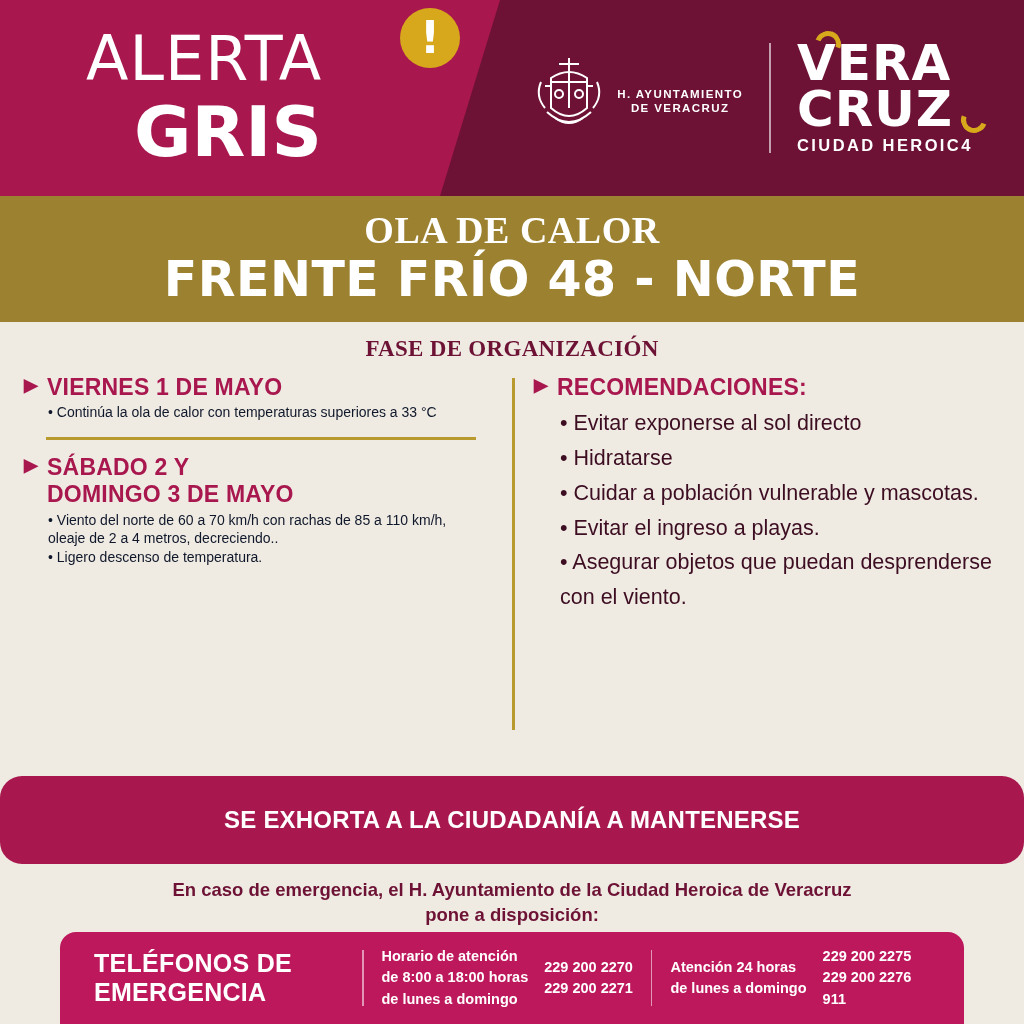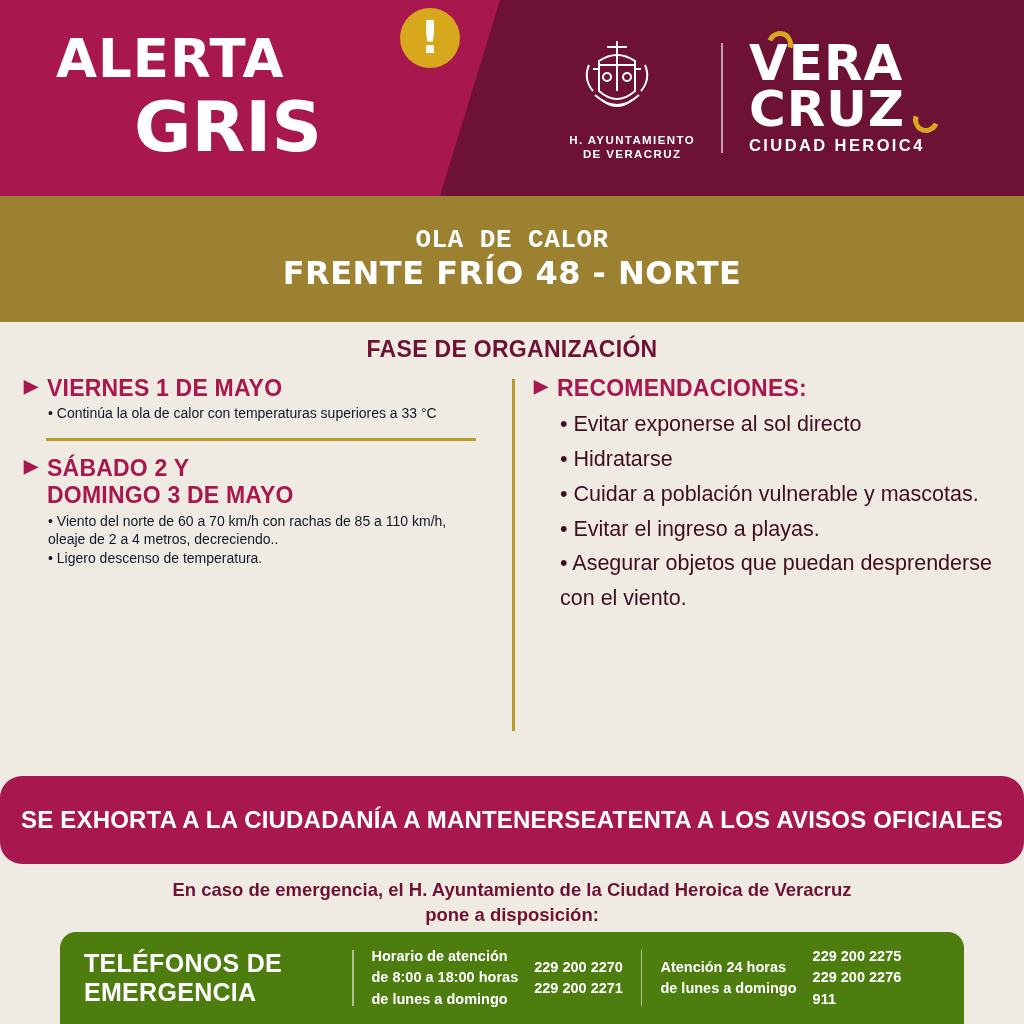--- a/index.html
+++ b/index.html
@@ -29,25 +29,26 @@
     position: relative;
     width: 500px;
     background: #a8174e;
     clip-path: polygon(0 0, 100% 0, 88% 100%, 0 100%);
     display: flex; flex-direction: column;
     justify-content: center;
     padding-left: 56px;
   }
   .alerta-line {
     color: #ffffff;
-    font-size: 53px;
-    font-weight: bold;
+    font-size: 62px;
+    font-weight: normal;
     letter-spacing: 1px;
     line-height: 0.96;
     font-family: "DejaVu Sans", sans-serif;
+    margin-left: 30px;
   }
   .gris-line {
     color: #ffffff;
     font-size: 70px;
     font-weight: bold;
     line-height: 1.0;
     padding-left: 78px;
     font-family: "DejaVu Sans", sans-serif;
     margin-top: 8px;
   }
@@ -65,21 +66,21 @@
     z-index: 5;
   }
   .header-right {
     flex: 1;
     display: flex; align-items: center;
     justify-content: center;
     gap: 26px;
     padding-right: 30px;
   }
   .crest {
-    display: flex; flex-direction: column; align-items: flex-start;
+    display: flex; flex-direction: row; align-items: center;
     color: #ffffff;
   }
   .crest-mark { width: 96px; height: 92px; }
   .crest-text {
     margin-top: 6px;
     font-size: 11.5px;
     font-weight: bold;
     letter-spacing: 1.4px;
     text-align: center;
     line-height: 1.25;
@@ -122,44 +123,45 @@
 
   
   .gold-band {
     background: #9b8130;
     flex: 0 0 126px;
     display: flex; flex-direction: column;
     align-items: center; justify-content: center;
     color: #ffffff;
   }
   .gold-band .l1 {
-    font-size: 26px; font-weight: bold; letter-spacing: 0.5px;
+    font-size: 38px; font-weight: bold; letter-spacing: 0.5px;
     line-height: 1.1;
-    font-family: Liberation Mono, monospace;
+    font-family: Liberation Serif, serif;
   }
   .gold-band .l2 {
-    font-size: 32px; font-weight: bold; letter-spacing: 0.5px;
+    font-size: 49px; font-weight: bold; letter-spacing: 0.5px;
     line-height: 1.15;
     font-family: "DejaVu Sans", sans-serif;
   }
 
   
   .body-area {
     background: #efebe3;
     flex: 1 1 auto;
     padding: 14px 0 0 0;
     position: relative;
   }
   .fase-title {
     text-align: center;
     color: #6d1235;
     font-weight: bold;
     font-size: 23px;
     letter-spacing: 0.3px;
     margin-bottom: 12px;
+    font-family: Liberation Serif, serif;
   }
   .columns {
     display: flex;
     padding: 0 24px;
     position: relative;
   }
   .col-left { width: 480px; padding-right: 18px; }
   .col-right { flex: 1; padding-left: 30px; }
   .col-sep {
     position: absolute;
@@ -228,25 +230,25 @@
     color: #6d1235;
     font-weight: bold;
     font-size: 18.5px;
     text-align: center;
     line-height: 1.35;
   }
   .phones-bar {
     position: absolute;
     left: 60px; right: 60px; bottom: 0;
     height: 92px;
-    background: #4d7c0f;
+    background: #be185d;
     border-radius: 16px 16px 0 0;
     display: flex; align-items: center;
     color: #ffffff;
-    padding: 0 24px;
+    padding: 0 34px;
   }
   .phones-title {
     font-size: 25px; font-weight: bold;
     line-height: 1.15; width: 250px;
     letter-spacing: 0.3px;
   }
   .pv-sep {
     width: 1.5px; height: 56px;
     background: rgba(255,255,255,0.55);
     margin: 0 18px;
@@ -354,21 +356,20 @@
           <p>• Cuidar a población vulnerable y mascotas.</p>
           <p>• Evitar el ingreso a playas.</p>
           <p>• Asegurar objetos que puedan desprenderse con el viento.</p>
         </div>
       </div>
     </div>
   </div>
 
   <div class="exhorta">
     <div>SE EXHORTA A LA CIUDADANÍA A MANTENERSE</div>
-    <div>ATENTA A LOS AVISOS OFICIALES</div>
   </div>
 
   <div class="footer">
     <div class="footer-note">En caso de emergencia, el H. Ayuntamiento de la Ciudad Heroica de Veracruz</div>
     <div class="footer-note">pone a disposición:</div>
 
     <div class="phones-bar">
       <div class="phones-title" style="white-space: pre-line;">TELÉFONOS DE
 EMERGENCIA</div>
       <div class="pv-sep"></div>

